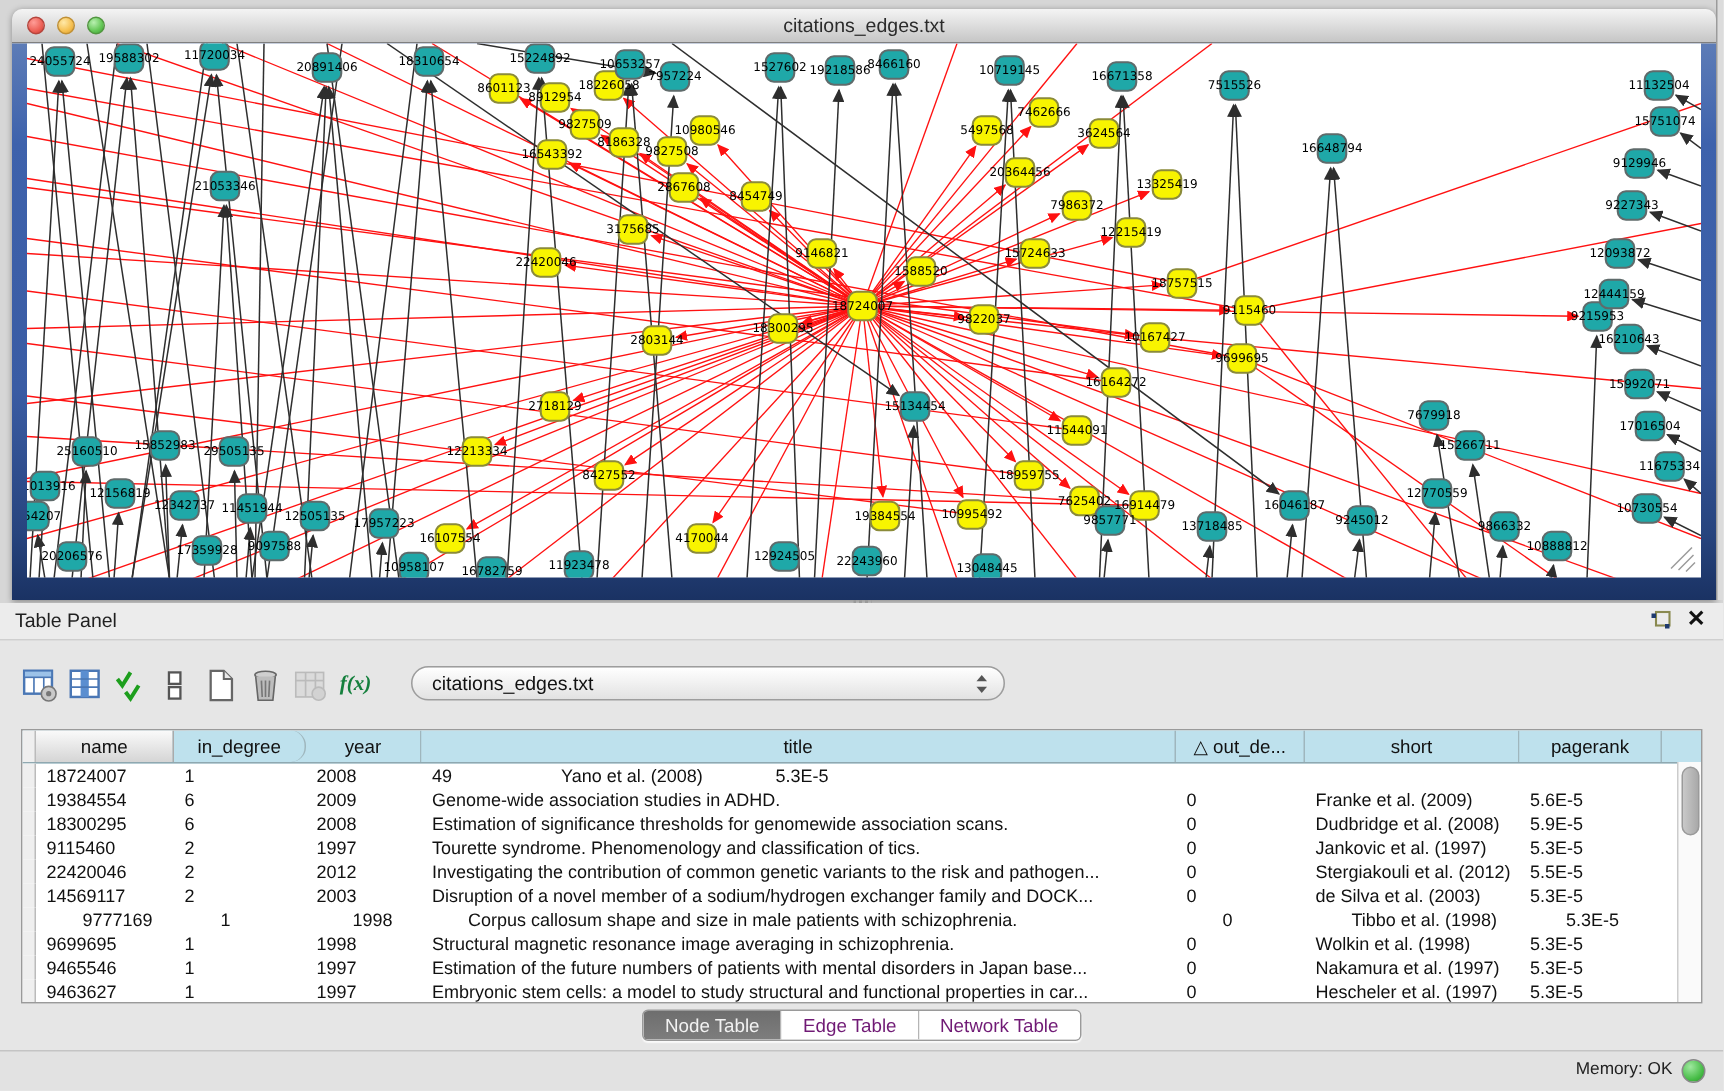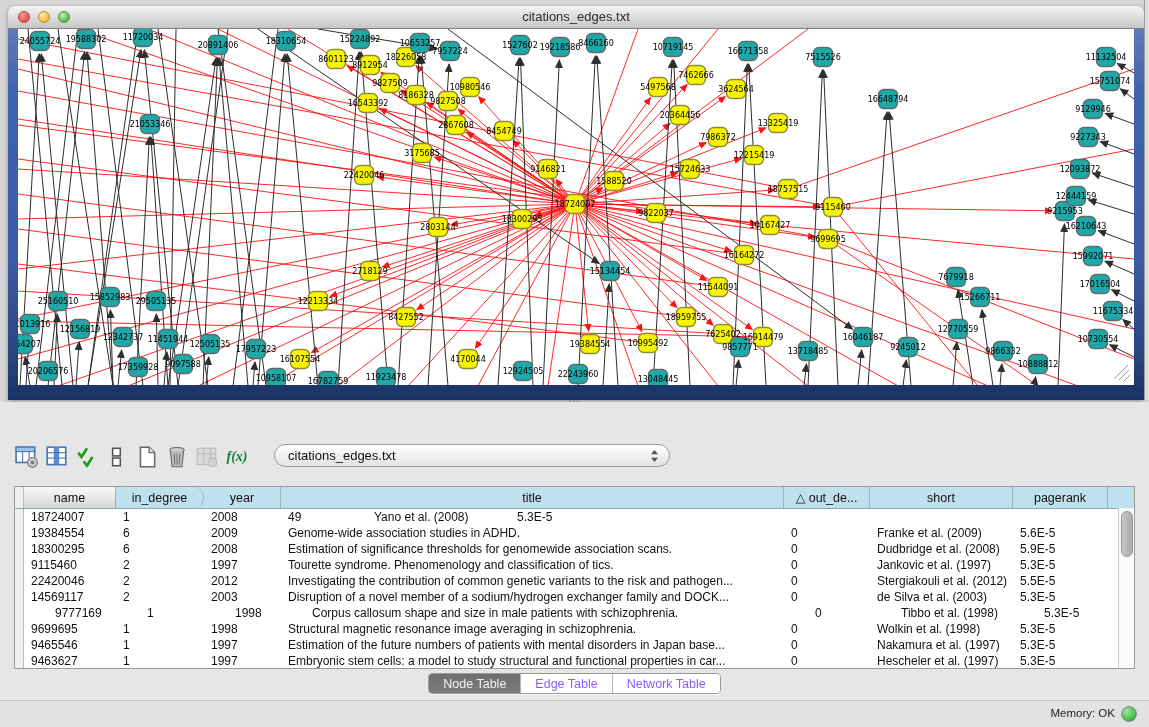--- a/index.html
+++ b/index.html
@@ -49,21 +49,21 @@
   .tr{display:flex;height:16px;}
   .td{box-sizing:border-box;padding-left:7px;font-size:12px;color:#111;
     white-space:nowrap;overflow:hidden;display:flex;align-items:center;}
   .td:first-child{padding-left:14px;}
   .vscroll{position:absolute;right:0;top:21px;width:15px;bottom:0;background:#fafafa;border-left:1px solid #ccc;}
   .vthumb{position:absolute;left:2px;top:3px;width:10px;height:44px;border-radius:6px;
     background:linear-gradient(90deg,#c9c9c9,#a9a9a9);border:1px solid #9a9a9a;cursor:pointer;}
   .tabs{position:absolute;left:0;right:0;top:271px;display:flex;justify-content:center;}
   .tabwrap{display:flex;border:1px solid #9a9a9a;border-radius:4px;overflow:hidden;background:#fff;
     box-shadow:0 1px 1px rgba(255,255,255,.8);}
-  .tab{border:none;background:#fff;font-size:12.5px;color:#8b5cf6;padding:2px 14px;height:19px;cursor:pointer;border-right:1px solid #b5b5b5;}
+  .tab{border:none;background:#fff;font-size:12.5px;color:#701a75;padding:2px 14px;height:19px;cursor:pointer;border-right:1px solid #b5b5b5;}
   .tab:last-child{border-right:none;}
   .tab.active{background:linear-gradient(#6e6e6e,#7d7d7d);color:#f2f2f2;}
 
   
   .statusbar{position:absolute;left:0;top:700px;width:1149px;height:27px;background:#e2e2e2;border-top:1px solid #c4c4c4;}
   .mem{position:absolute;right:34px;top:6px;font-size:11.5px;color:#222;}
   .led{position:absolute;right:12px;top:5px;width:14px;height:14px;border-radius:50%;
     background:radial-gradient(circle at 35% 30%,#9fe89f,#44bb44 65%,#2e8f2e);border:1px solid #888;}
 </style>
 </head>
@@ -458,20 +458,31 @@
               <line x1="1106" y1="352" x2="1112" y2="346"></line>
             </g>
           </svg>
         </div>
     </div>
   </div>
   <div class="rightstrip"></div>
   <div class="divgrip"></div>
 
   <div class="tpanel">
+    <div class="tp-head">
+      <span class="tp-title">Table Panel</span>
+      <button class="tp-float">
+        <svg viewBox="0 0 16 16">
+            <rect x="5" y="2" width="9" height="9" fill="none" stroke="#8a8a50" stroke-width="1.4"></rect>
+            <rect x="2" y="3" width="3" height="3" fill="#1f3a6e"></rect>
+            <rect x="11" y="10" width="3" height="3" fill="#1f3a6e"></rect>
+          </svg>
+      </button>
+      <button class="tp-close">✕</button>
+    </div>
 
     <div class="tp-toolbar">
       <button class="tbtn">
         <svg viewBox="0 0 22 22">
             <rect x="1" y="2" width="17" height="14" fill="#fff" stroke="#4a77b5" stroke-width="1.5"></rect>
             <rect x="1" y="2" width="17" height="4" fill="#9cc2e8" stroke="#4a77b5"></rect>
             <line x1="7" y1="6" x2="7" y2="16" stroke="#4a77b5"></line>
             <line x1="13" y1="6" x2="13" y2="16" stroke="#4a77b5"></line>
             <circle cx="16" cy="16" r="4.5" fill="#c9c9c9" stroke="#777"></circle>
             <circle cx="16" cy="16" r="1.6" fill="#777"></circle>

